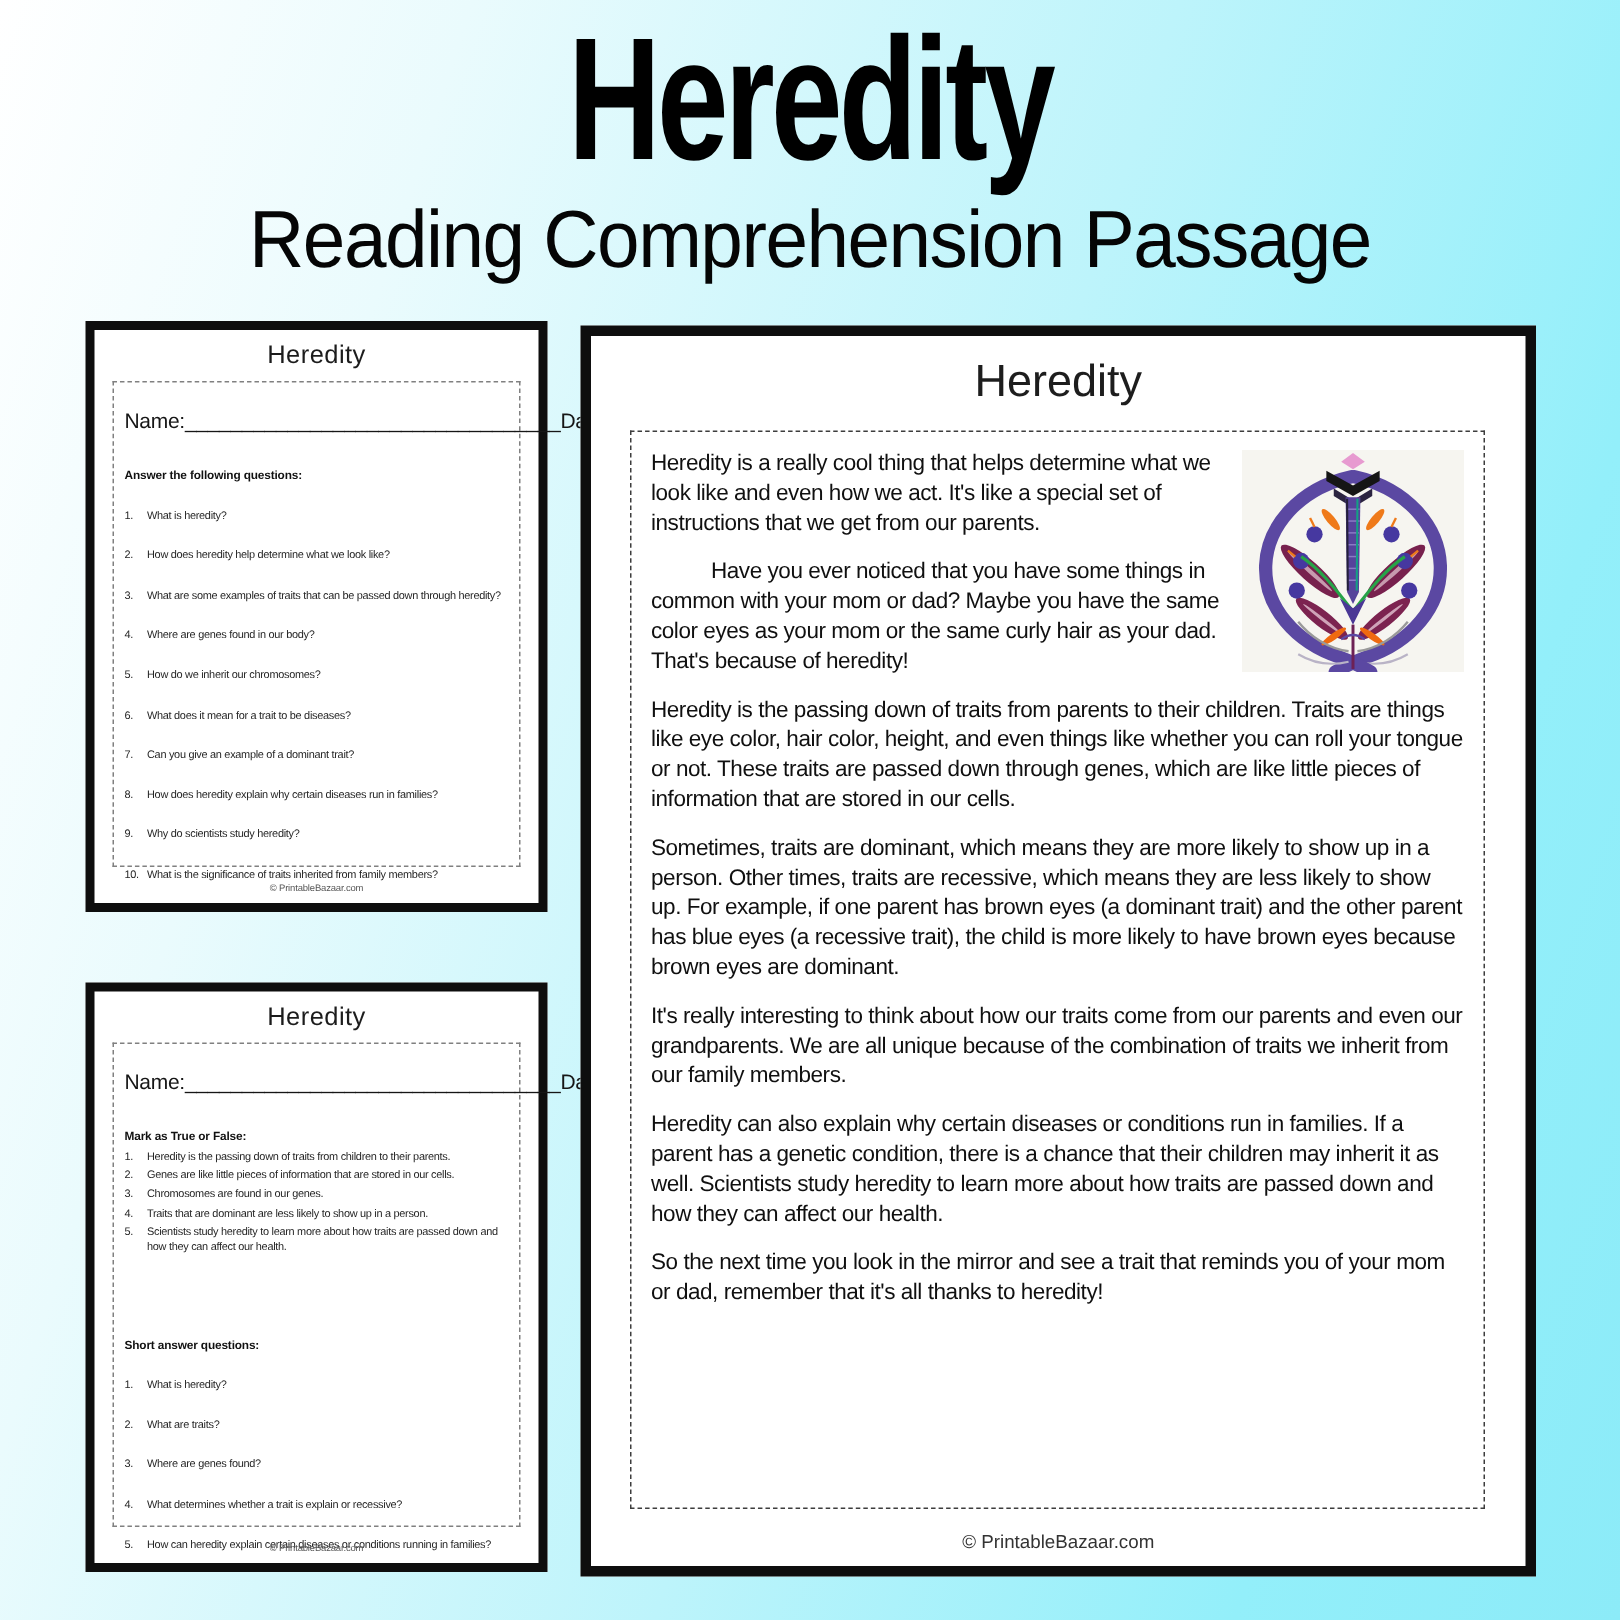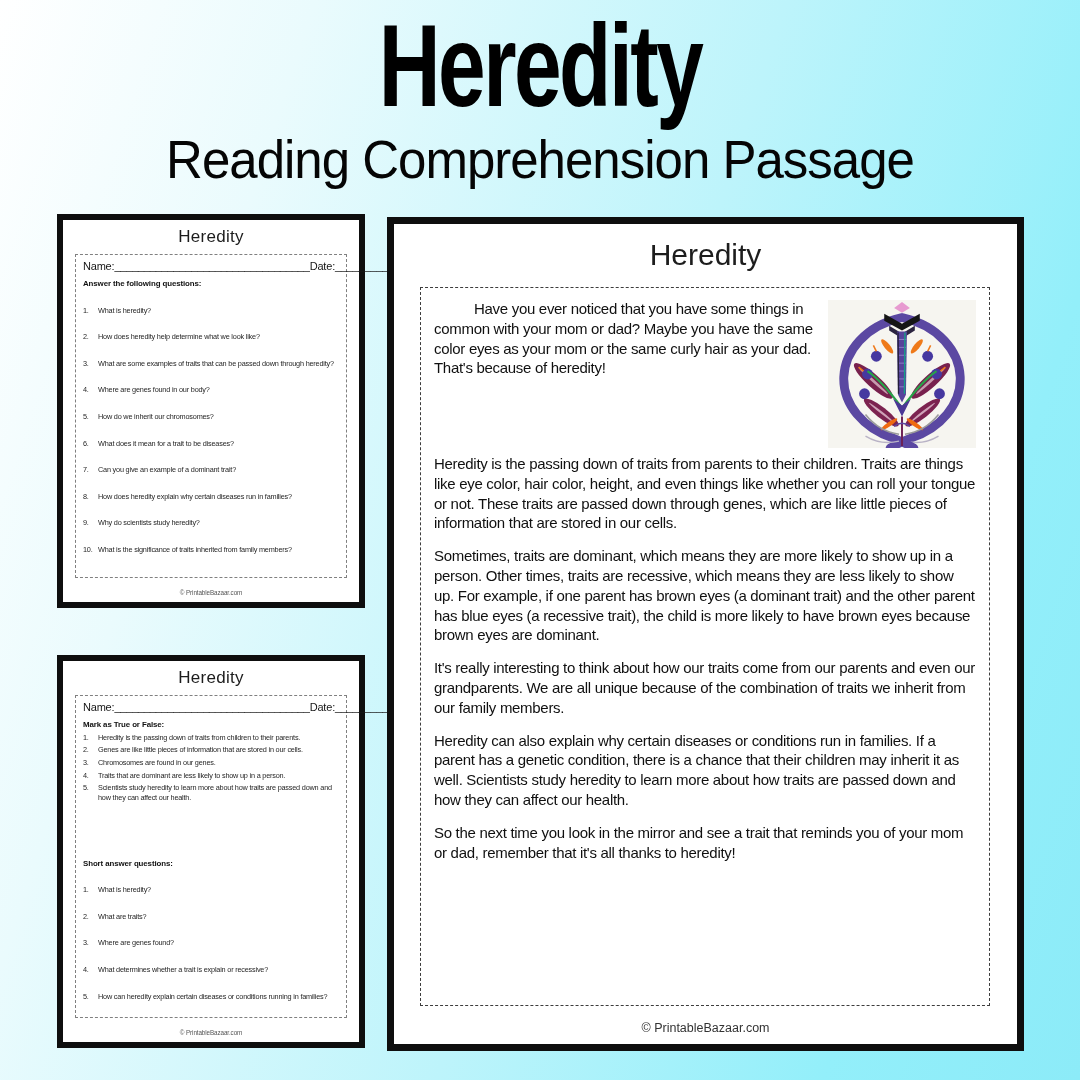--- a/index.html
+++ b/index.html
@@ -27,22 +27,22 @@
   
   .ws { left:57px; width:308px; }
   #ws1 { top:214px; height:394px; }
   #ws2 { top:655px; height:393px; }
   .ws-title { margin-top:7px; text-align:center; font-size:17px; color:#1c1c1c; letter-spacing:0.3px; }
   .ws-box {
     position:absolute; left:12px; right:12px; top:34px; bottom:24px;
     border:1px dashed #808080; padding:5px 8px 4px 7px; box-sizing:border-box;
   }
   .ws-namerow { display:flex; justify-content:space-between; padding-right:10px;
-    font-size:11px; color:#161616; letter-spacing:-0.2px; }
-  .ws-section { font-size:7.9px; font-weight:bold; color:#111; margin-top:7px; letter-spacing:-0.1px; }
+    font-size:14px; color:#161616; letter-spacing:-0.2px;margin-top:12px; }
+  .ws-section { font-size:7.9px; font-weight:bold; color:#111; margin-top:24px; letter-spacing:-0.1px; }
   .ws-q { display:flex; font-size:7.3px; color:#262626; letter-spacing:-0.2px; line-height:1.25; }
   .ws-q .qnum { flex:none; width:15px; }
   .qlist-spread .ws-q { margin-top:17.5px; }
   .qlist-tight .ws-q { margin-top:3.6px; }
   .ws-footer { position:absolute; bottom:6px; left:0; width:100%; text-align:center;
     font-size:6.3px; color:#555; letter-spacing:-0.1px; }
   .gap-tf-sa { margin-top:57px !important; }
 
   
   #passage { left:387px; top:217px; width:637px; height:834px; border-width:7px; }
@@ -220,20 +220,21 @@
               <line x1="71.5" y1="80" x2="78.5" y2="80"></line>
             <line x1="72" y1="88" x2="78" y2="88"></line>
           </g>
           <line x1="78" y1="33" x2="77.5" y2="95" stroke="#14a085" stroke-width="1.4"></line>
           <line x1="71" y1="33" x2="71.5" y2="95" stroke="#241f3a" stroke-width="1.4"></line>
           <path d="M66 100 L75 118 L84 100 L75 107 Z" fill="#4a3795"></path>
           <path d="M75 118 L75 148" stroke="#6d2155" stroke-width="2"></path>
           <path d="M67 128 Q75 122 83 128" stroke="#5b48a2" stroke-width="1.5" fill="none"></path>
         </svg>
       </div>
+      <p>Heredity is a really cool thing that helps determine what we look like and even how we act. It's like a special set of instructions that we get from our parents.</p>
       <p class="p-indent">Have you ever noticed that you have some things in common with your mom or dad? Maybe you have the same color eyes as your mom or the same curly hair as your dad. That's because of heredity!</p>
       <p class="p-clear">Heredity is the passing down of traits from parents to their children. Traits are things like eye color, hair color, height, and even things like whether you can roll your tongue or not. These traits are passed down through genes, which are like little pieces of information that are stored in our cells.</p>
       <p>Sometimes, traits are dominant, which means they are more likely to show up in a person. Other times, traits are recessive, which means they are less likely to show up. For example, if one parent has brown eyes (a dominant trait) and the other parent has blue eyes (a recessive trait), the child is more likely to have brown eyes because brown eyes are dominant.</p>
       <p>It's really interesting to think about how our traits come from our parents and even our grandparents. We are all unique because of the combination of traits we inherit from our family members.</p>
       <p>Heredity can also explain why certain diseases or conditions run in families. If a parent has a genetic condition, there is a chance that their children may inherit it as well. Scientists study heredity to learn more about how traits are passed down and how they can affect our health.</p>
       <p>So the next time you look in the mirror and see a trait that reminds you of your mom or dad, remember that it's all thanks to heredity!</p>
     </div>
     <div class="p-footer">© PrintableBazaar.com</div>
   </div>
 

